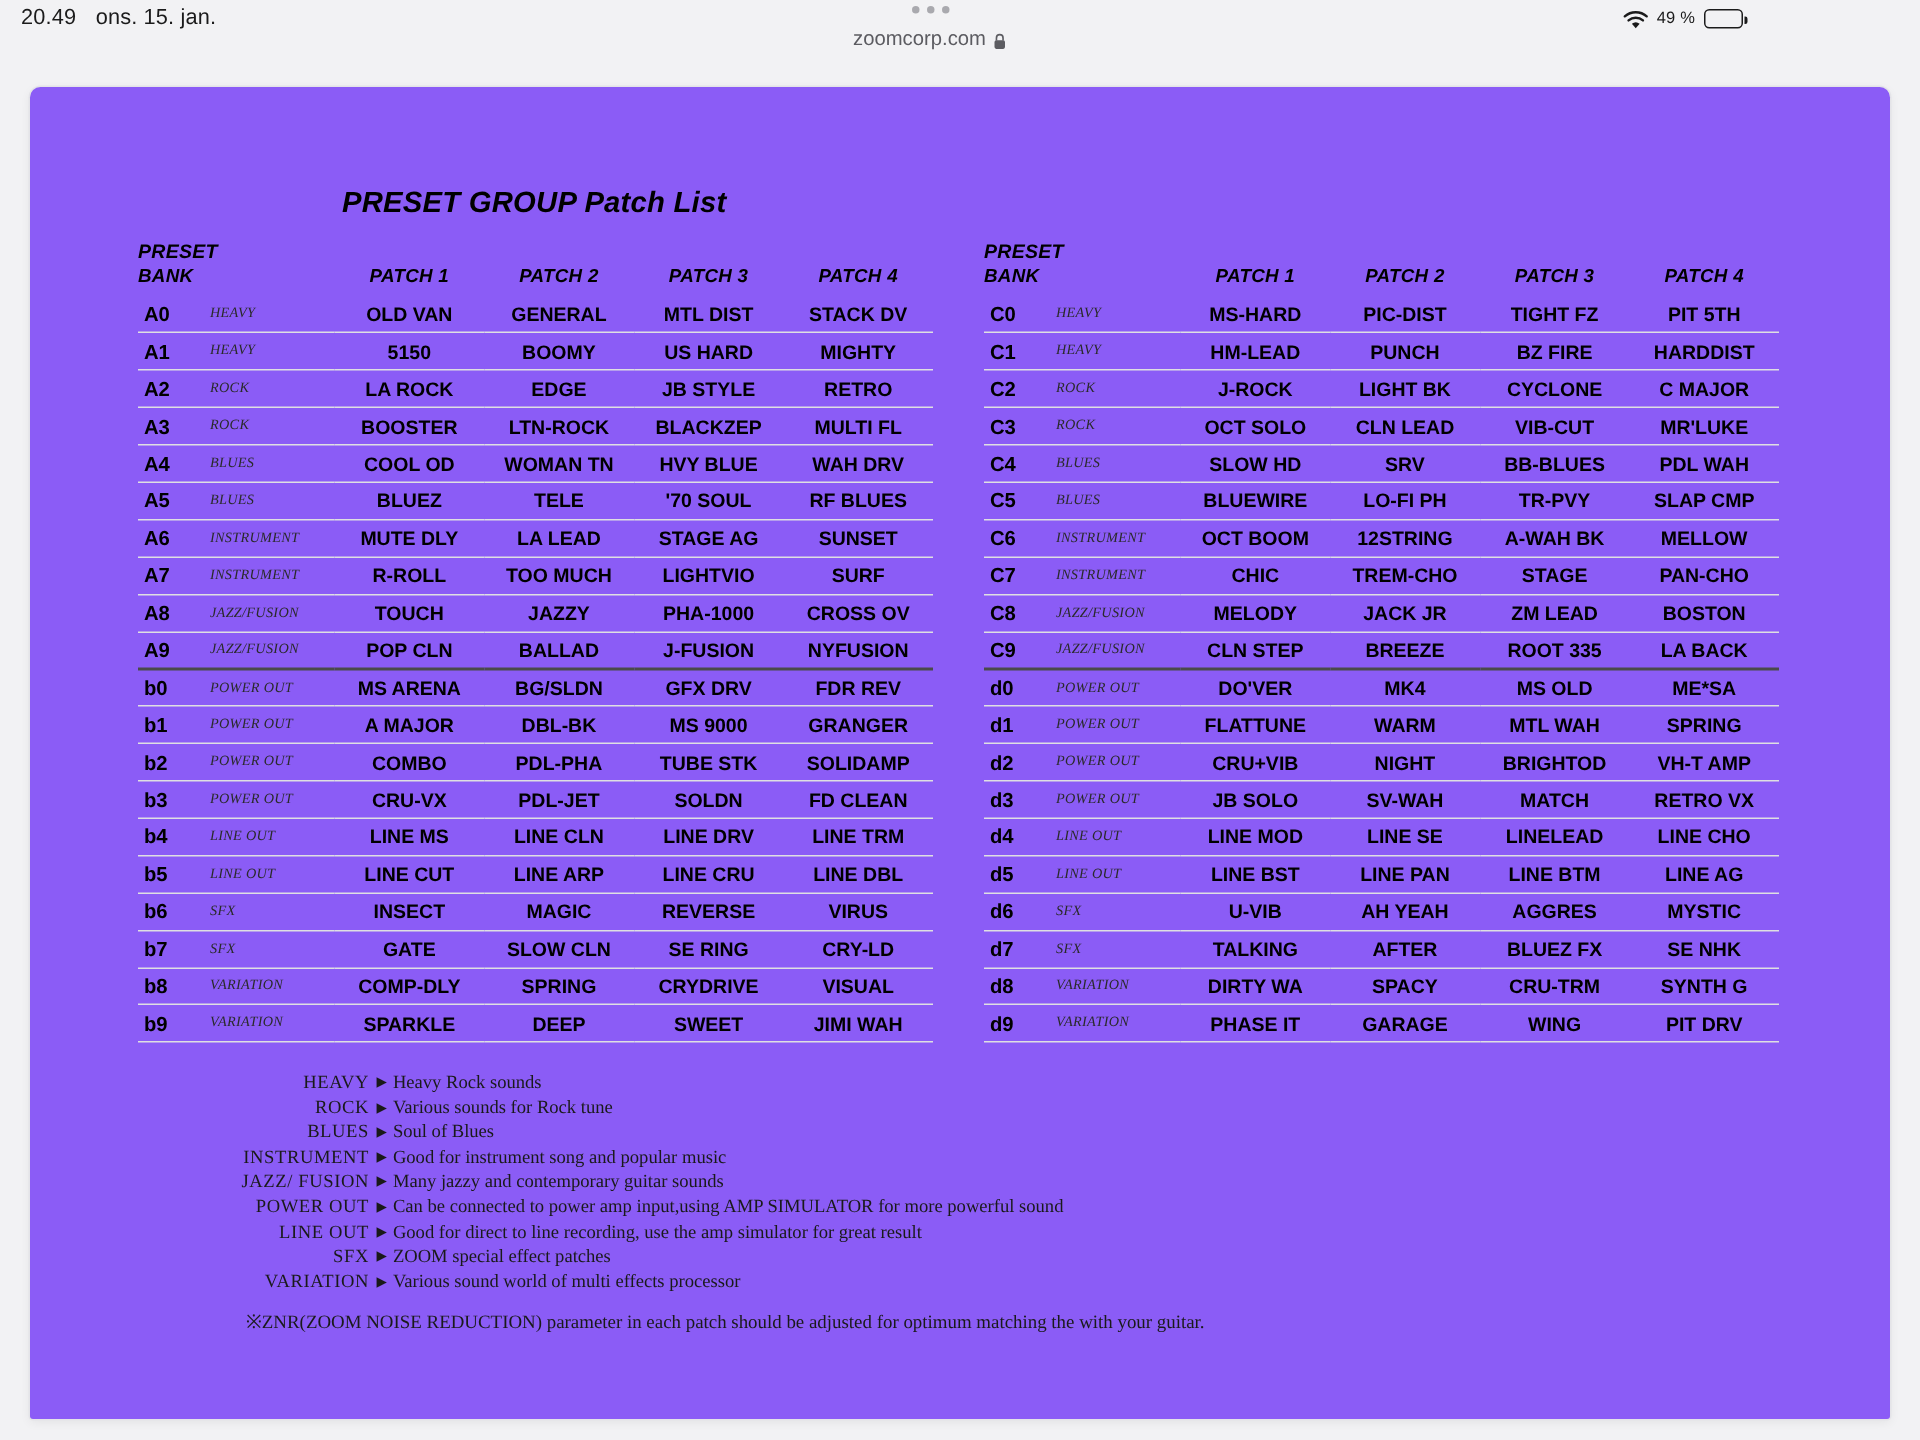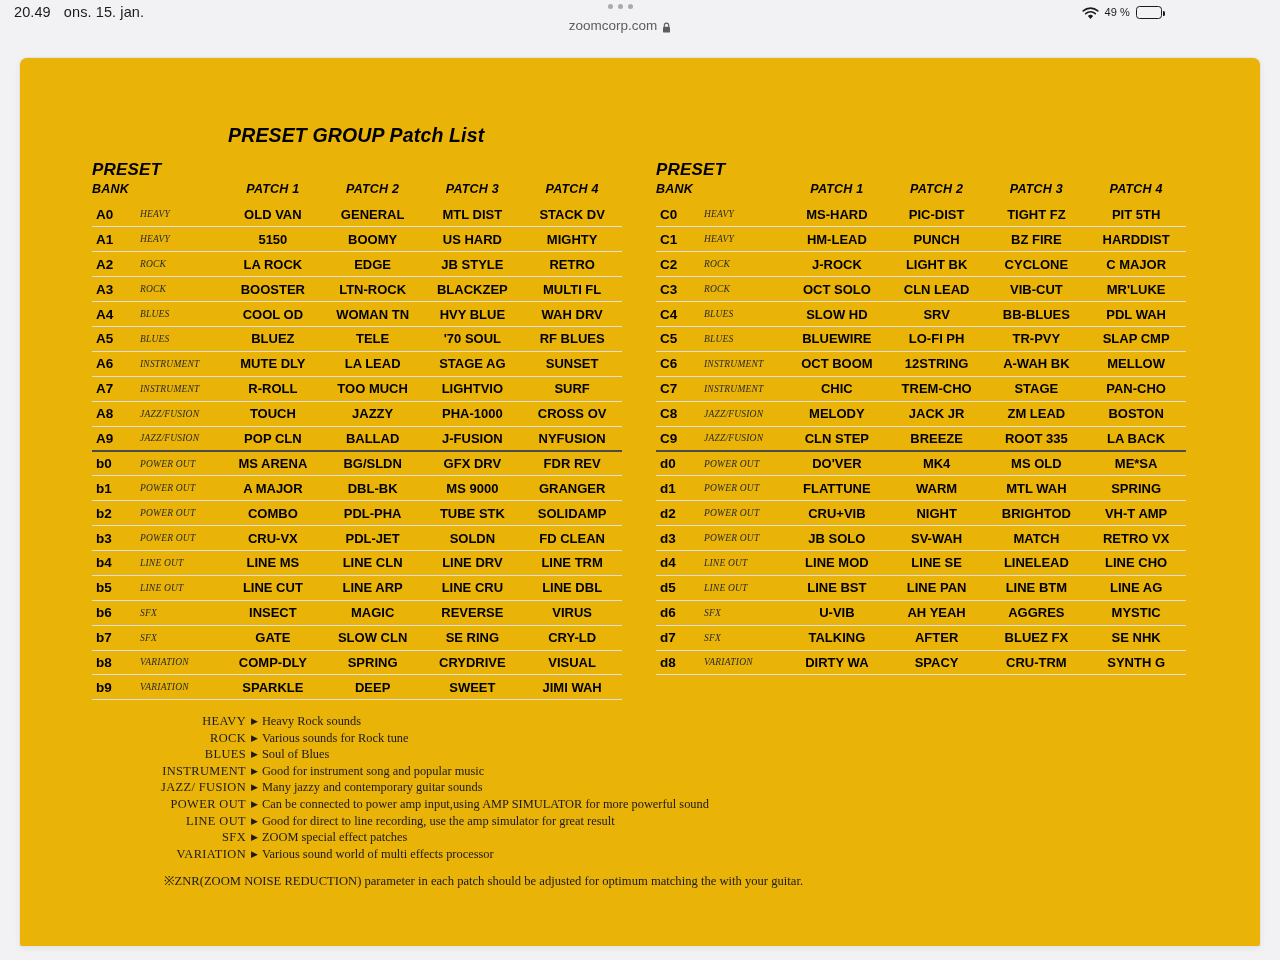--- a/index.html
+++ b/index.html
@@ -42,21 +42,21 @@
   }
   .tabdots { display: flex; gap: 5px; margin-bottom: 9px; }
   .tabdots i { width: 5px; height: 5px; border-radius: 50%; background: #a9a9ae; display: block; }
   .urlrow { display: flex; align-items: center; gap: 5px; font-size: 13.5px; color: #5c5c61; }
   .lock-icon { width: 9px; height: 11px; position: relative; top: 1px; }
 
   
   .page {
     position: absolute; left: 20px; top: 58px;
     width: 1240px; height: 888px;
-    background: #eab308;
+    background: #8b5cf6;
     border-radius: 7px 7px 2px 2px;
     box-shadow: 0 0 0 1px #e4e4e8, 0 2px 7px rgba(0,0,0,.07);
   }
 
   .doc-title {
     position: absolute; left: 208px; top: 66px;
     font-size: 19.5px; font-style: italic; font-weight: bold;
     color: #000; letter-spacing: .15px;
   }
 
@@ -65,21 +65,21 @@
   .tblwrap { width: 555px; }
   .tblwrap.left  { margin-left: 72px; }
   .tblwrap.right { margin-left: 9px; }
 
   table.patch { border-collapse: collapse; width: 530px; table-layout: fixed; }
   table.patch col.c-bank { width: 44px; }
   table.patch col.c-cat  { width: 87px; }
   table.patch col.c-p    { width: 99.75px; }
 
   .hdr-preset td {
-    font-size: 17px; font-style: italic; font-weight: bold;
+    font-size: 13px; font-style: italic; font-weight: bold;
     padding: 0 0 2px 0; color: #000; letter-spacing: .2px;
   }
   .hdr-bank td {
     font-size: 12.5px; font-style: italic; font-weight: bold;
     padding: 0 0 6px 0; color: #000; letter-spacing: .2px; text-align: center;
   }
   .hdr-bank td.bank { text-align: left; }
 
   tr.datarow td {
     height: 24.9px;
@@ -511,20 +511,28 @@
               <td>SE NHK</td>
             </tr>
             <tr class="datarow">
               <td class="bank">d8</td>
               <td class="cat">VARIATION</td>
               <td>DIRTY WA</td>
               <td>SPACY</td>
               <td>CRU-TRM</td>
               <td>SYNTH G</td>
             </tr>
+            <tr class="datarow">
+              <td class="bank">d9</td>
+              <td class="cat">VARIATION</td>
+              <td>PHASE IT</td>
+              <td>GARAGE</td>
+              <td>WING</td>
+              <td>PIT DRV</td>
+            </tr>
           </tbody>
         </table>
     </div>
   </div>
 
   <div class="legend" id="legend">
       <div class="legrow">
         <span class="legkey">HEAVY</span>
         <span class="legarrow">▶</span>
         <span class="legval">Heavy Rock sounds</span>

